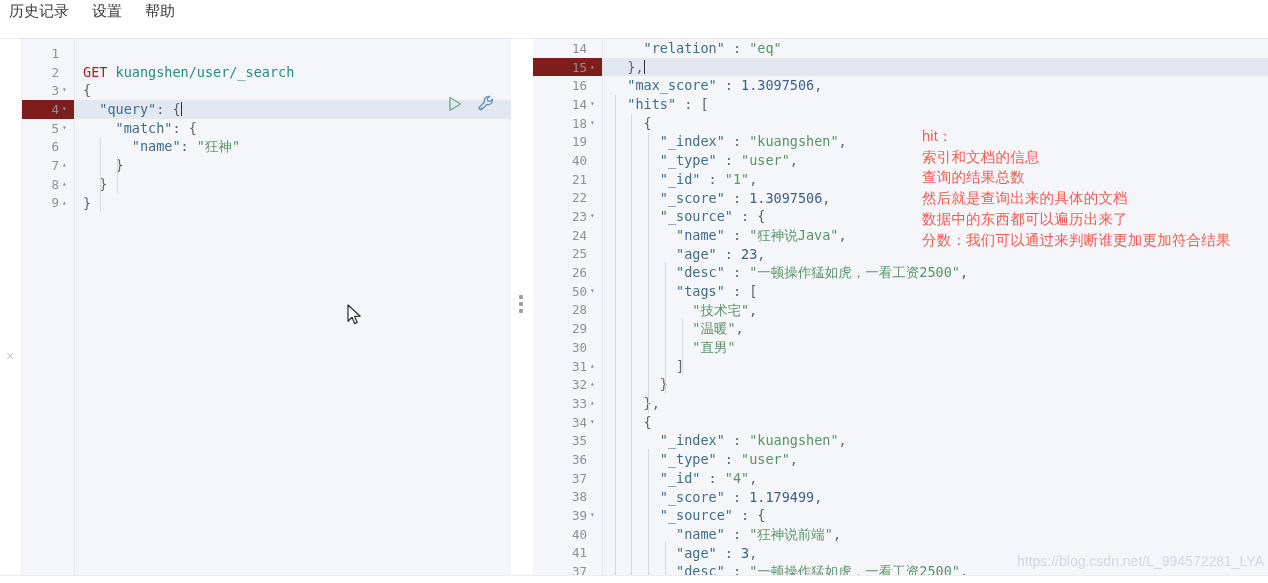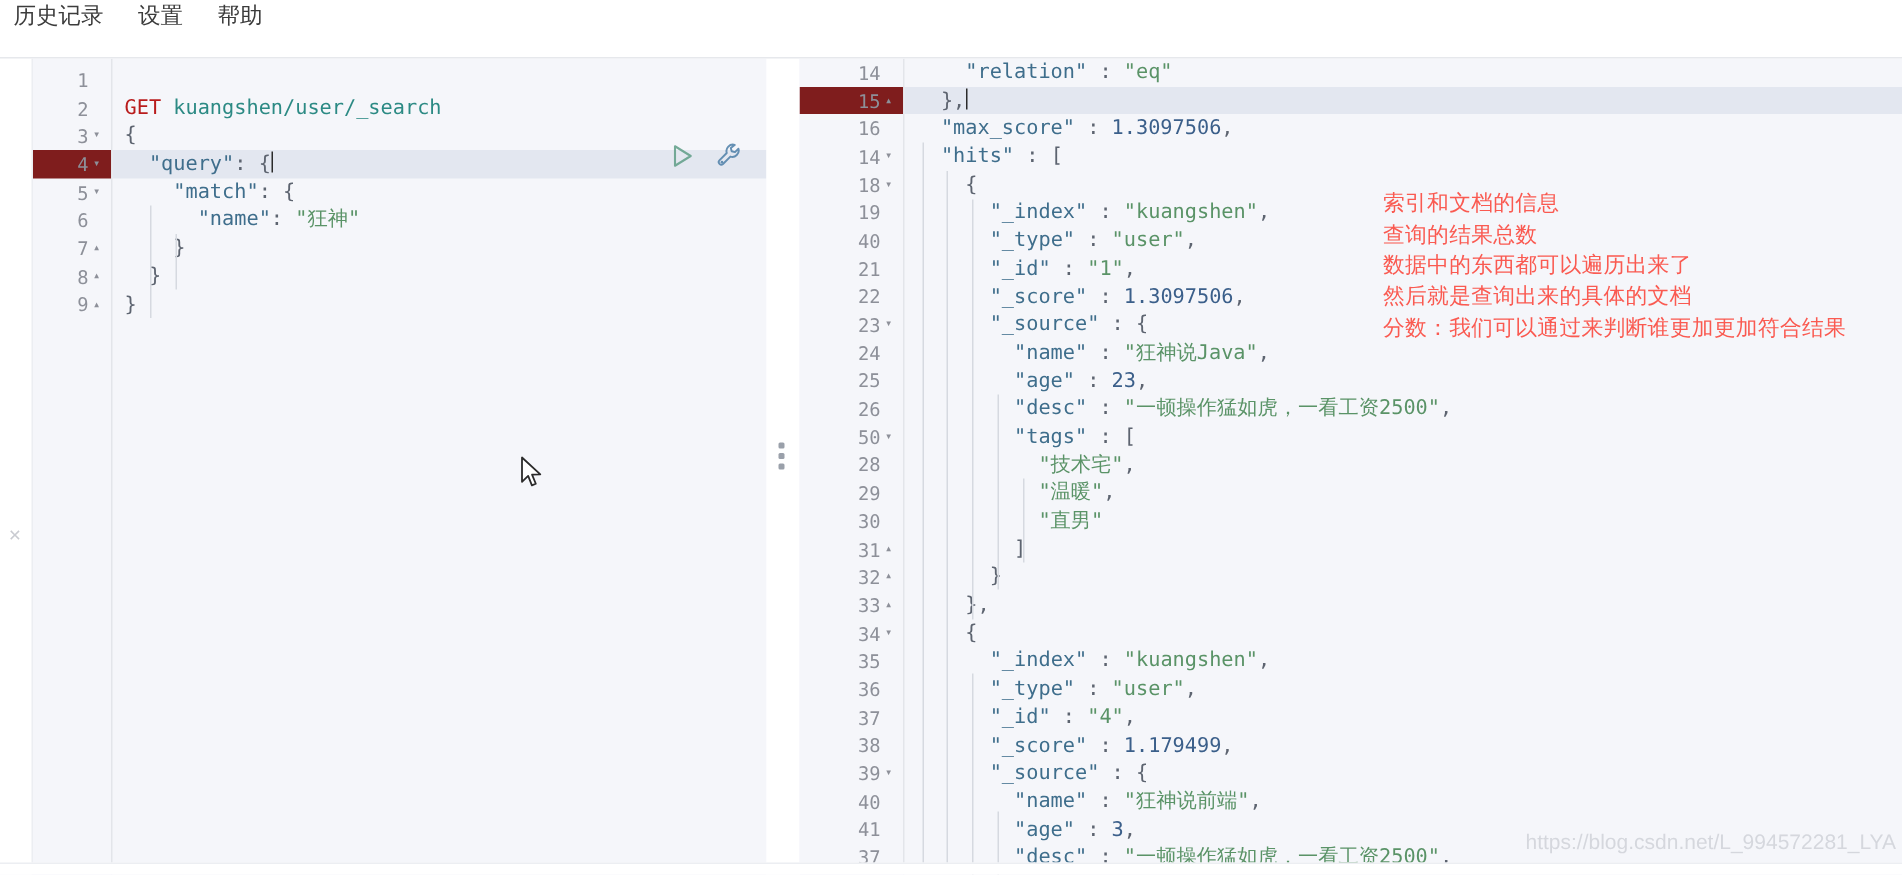--- a/index.html
+++ b/index.html
@@ -456,24 +456,25 @@
             <div class="gutter-row">
               <span class="ln-num">37</span>
               <span class="fold blank">·</span>
             </div>
           </div>
         <div class="code" id="res-code" style="padding-top: 0px;"><div class="cline"><span>    </span><span class="t-key">"relation"</span><span class="t-punct"> : </span><span class="t-str">"eq"</span></div><div class="cline hl"><span>  </span><span class="t-punct">},</span><span class="caret"></span></div><div class="cline"><span>  </span><span class="t-key">"max_score"</span><span class="t-punct"> : </span><span class="t-num">1.3097506</span><span class="t-punct">,</span></div><div class="cline"><span>  </span><span class="t-key">"hits"</span><span class="t-punct"> : [</span></div><div class="cline"><span>    </span><span class="t-punct">{</span></div><div class="cline"><span>      </span><span class="t-key">"_index"</span><span class="t-punct"> : </span><span class="t-str">"kuangshen"</span><span class="t-punct">,</span></div><div class="cline"><span>      </span><span class="t-key">"_type"</span><span class="t-punct"> : </span><span class="t-str">"user"</span><span class="t-punct">,</span></div><div class="cline"><span>      </span><span class="t-key">"_id"</span><span class="t-punct"> : </span><span class="t-str">"1"</span><span class="t-punct">,</span></div><div class="cline"><span>      </span><span class="t-key">"_score"</span><span class="t-punct"> : </span><span class="t-num">1.3097506</span><span class="t-punct">,</span></div><div class="cline"><span>      </span><span class="t-key">"_source"</span><span class="t-punct"> : {</span></div><div class="cline"><span>        </span><span class="t-key">"name"</span><span class="t-punct"> : </span><span class="t-str">"狂神说Java"</span><span class="t-punct">,</span></div><div class="cline"><span>        </span><span class="t-key">"age"</span><span class="t-punct"> : </span><span class="t-num">23</span><span class="t-punct">,</span></div><div class="cline"><span>        </span><span class="t-key">"desc"</span><span class="t-punct"> : </span><span class="t-str">"一顿操作猛如虎，一看工资2500"</span><span class="t-punct">,</span></div><div class="cline"><span>        </span><span class="t-key">"tags"</span><span class="t-punct"> : [</span></div><div class="cline"><span>          </span><span class="t-str">"技术宅"</span><span class="t-punct">,</span></div><div class="cline"><span>          </span><span class="t-str">"温暖"</span><span class="t-punct">,</span></div><div class="cline"><span>          </span><span class="t-str">"直男"</span></div><div class="cline"><span>        </span><span class="t-punct">]</span></div><div class="cline"><span>      </span><span class="t-punct">}</span></div><div class="cline"><span>    </span><span class="t-punct">},</span></div><div class="cline"><span>    </span><span class="t-punct">{</span></div><div class="cline"><span>      </span><span class="t-key">"_index"</span><span class="t-punct"> : </span><span class="t-str">"kuangshen"</span><span class="t-punct">,</span></div><div class="cline"><span>      </span><span class="t-key">"_type"</span><span class="t-punct"> : </span><span class="t-str">"user"</span><span class="t-punct">,</span></div><div class="cline"><span>      </span><span class="t-key">"_id"</span><span class="t-punct"> : </span><span class="t-str">"4"</span><span class="t-punct">,</span></div><div class="cline"><span>      </span><span class="t-key">"_score"</span><span class="t-punct"> : </span><span class="t-num">1.179499</span><span class="t-punct">,</span></div><div class="cline"><span>      </span><span class="t-key">"_source"</span><span class="t-punct"> : {</span></div><div class="cline"><span>        </span><span class="t-key">"name"</span><span class="t-punct"> : </span><span class="t-str">"狂神说前端"</span><span class="t-punct">,</span></div><div class="cline"><span>        </span><span class="t-key">"age"</span><span class="t-punct"> : </span><span class="t-num">3</span><span class="t-punct">,</span></div><div class="cline"><span>        </span><span class="t-key">"desc"</span><span class="t-punct"> : </span><span class="t-str">"一顿操作猛如虎，一看工资2500"</span><span class="t-punct">,</span></div><div class="iguide" style="left: 12px; top: 56px; height: 485px;"></div><div class="iguide" style="left: 28px; top: 75px; height: 465px;"></div><div class="iguide" style="left: 45px; top: 94px; height: 280px;"></div><div class="iguide" style="left: 45px; top: 410px; height: 135px;"></div><div class="iguide" style="left: 62px; top: 224px; height: 130px;"></div><div class="iguide" style="left: 62px; top: 502px; height: 43px;"></div><div class="iguide" style="left: 79px; top: 280px; height: 56px;"></div></div>
       </div>
     </div>
 
     <div class="annotations">
+      <div class="anno-line">hit：</div>
       <div class="anno-line">索引和文档的信息</div>
       <div class="anno-line">查询的结果总数</div>
+      <div class="anno-line">然后就是查询出来的具体的文档</div>
       <div class="anno-line">数据中的东西都可以遍历出来了</div>
-      <div class="anno-line">然后就是查询出来的具体的文档</div>
       <div class="anno-line">分数：我们可以通过来判断谁更加更加符合结果</div>
     </div>
 
     <div class="mouse-cursor">
       <svg width="16" height="23" viewBox="0 0 16 23">
         <path d="M1 1 L1 17.2 L5.1 13.3 L7.6 19.6 L10.2 18.5 L7.7 12.4 L13.2 12.2 Z" fill="#ffffff" stroke="#2b2b2b" stroke-width="1.2" stroke-linejoin="round"></path>
       </svg>
     </div>
   </div>
 

